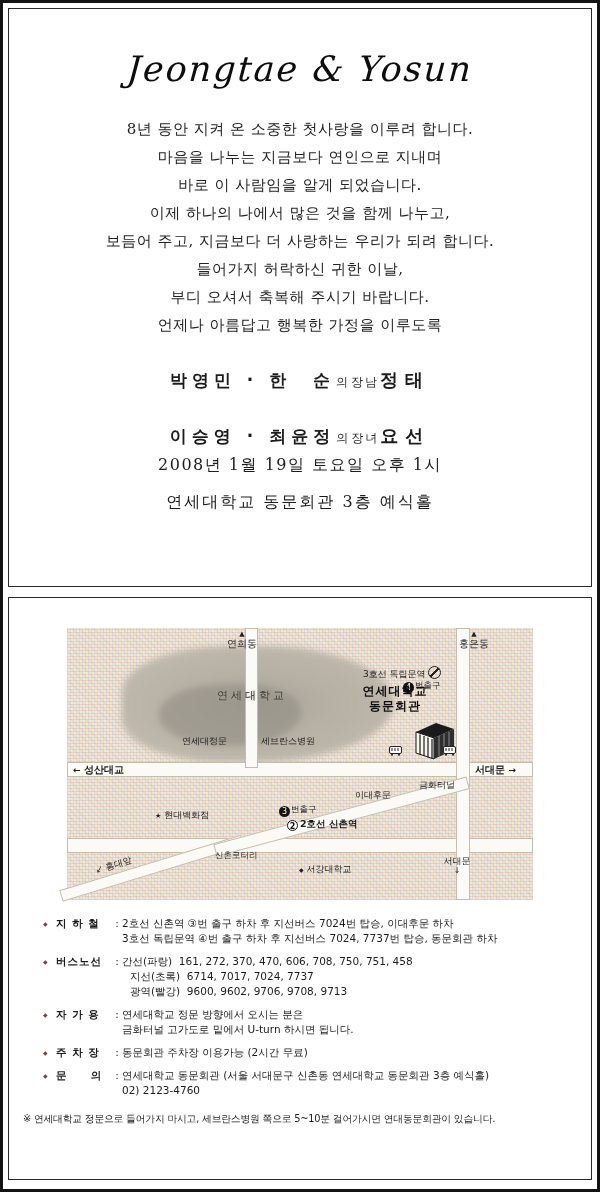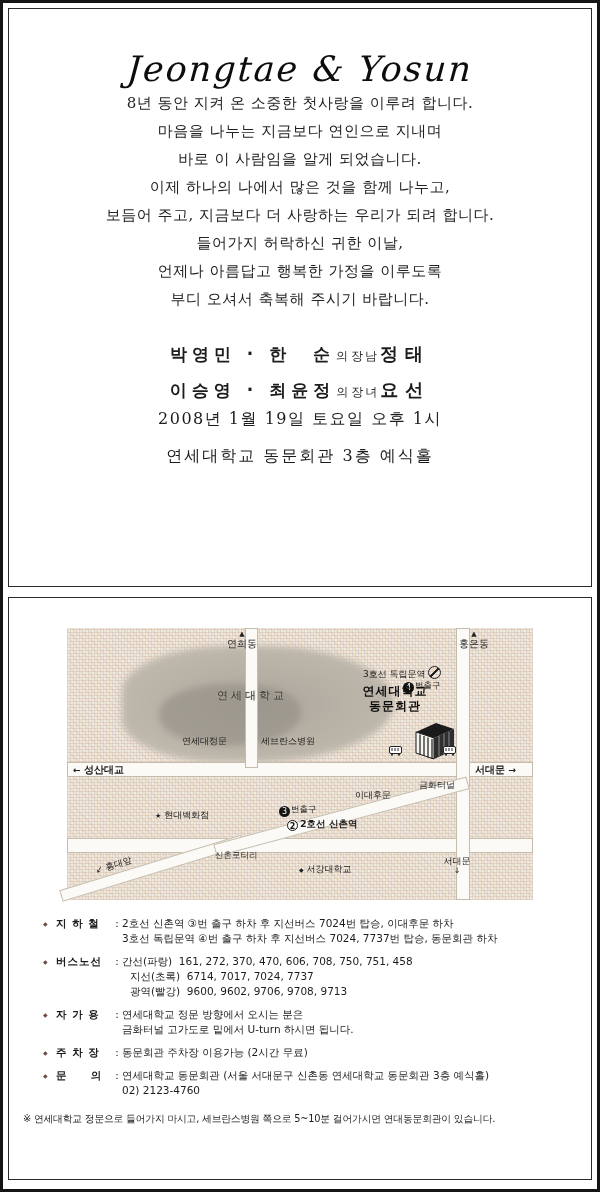--- a/index.html
+++ b/index.html
@@ -11,24 +11,24 @@
   }
   .panel{border:1px solid #2a2a2a;background:#fff;box-sizing:border-box;overflow:hidden;}
   .panel-top{height:579px;margin-bottom:10px;text-align:center;}
   .panel-map{height:583px;}
 
   
   .script-title{
     margin:40px 0 0 0;font-family:"DejaVu Serif",serif;font-style:italic;
     font-weight:500;font-size:35px;letter-spacing:2px;color:#0d0d0d;transform:skewX(-4deg);
   }
-  .message{font-family:"DejaVu Serif",serif;}
+  .message{margin-top:26px;font-family:"DejaVu Serif",serif;}
   .message p{margin:0;font-size:15px;line-height:28px;letter-spacing:0.5px;color:#232323;}
   .parents{margin-top:24px;}
-  .parent-row{display:flex;justify-content:center;align-items:baseline;gap:1px;line-height:34px;}
+  .parent-row{display:flex;justify-content:center;align-items:baseline;gap:1px;line-height:34px;margin-top:20px;}
   .pnames{font-size:17px;letter-spacing:5px;font-weight:600;white-space:pre;}
   .rel-of,.rel{font-size:12px;color:#2a2a2a;letter-spacing:2px;}
   .cname{font-size:18px;letter-spacing:7px;font-weight:700;}
   .when{font-size:16px;letter-spacing:1.5px;font-family:"DejaVu Serif",serif;}
   .where{margin-top:16px;font-size:16px;letter-spacing:2px;font-family:"DejaVu Serif",serif;}
 
   
   .map{
     position:relative;width:466px;height:272px;margin:30px auto 0 auto;
     background-color:#f2e9df;
@@ -75,22 +75,22 @@
 <section class="panel panel-top">
   <h1 class="script-title">Jeongtae &amp; Yosun</h1>
 
   <div class="message">
     <p>8년 동안 지켜 온 소중한 첫사랑을 이루려 합니다.</p>
     <p>마음을 나누는 지금보다 연인으로 지내며</p>
     <p>바로 이 사람임을 알게 되었습니다.</p>
     <p>이제 하나의 나에서 많은 것을 함께 나누고,</p>
     <p>보듬어 주고, 지금보다 더 사랑하는 우리가 되려 합니다.</p>
     <p>들어가지 허락하신 귀한 이날,</p>
+    <p>부디 오셔서 축복해 주시기 바랍니다.</p>
     <p>언제나 아름답고 행복한 가정을 이루도록</p>
-    <p>부디 오셔서 축복해 주시기 바랍니다.</p>
   </div>
 
   <div class="parents">
     <div class="parent-row">
       <span class="pnames">박영민 · 한  순</span>
       <span class="rel-of">의</span>
       <span class="rel">장남</span>
       <span class="cname">정태</span>
     </div>
     <div class="parent-row">

